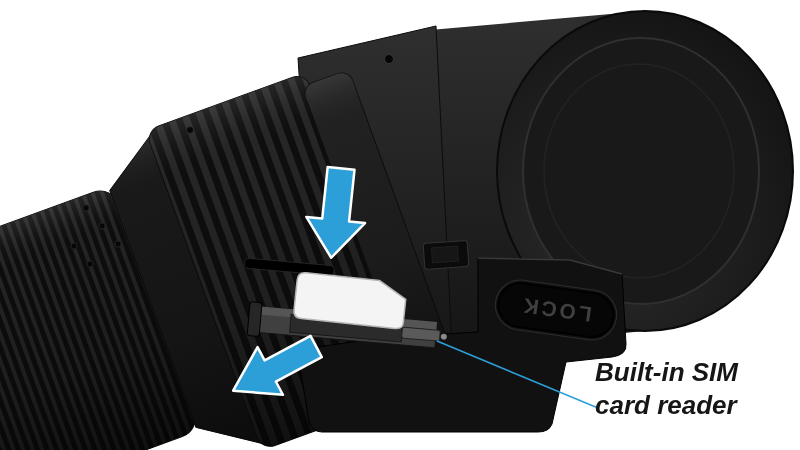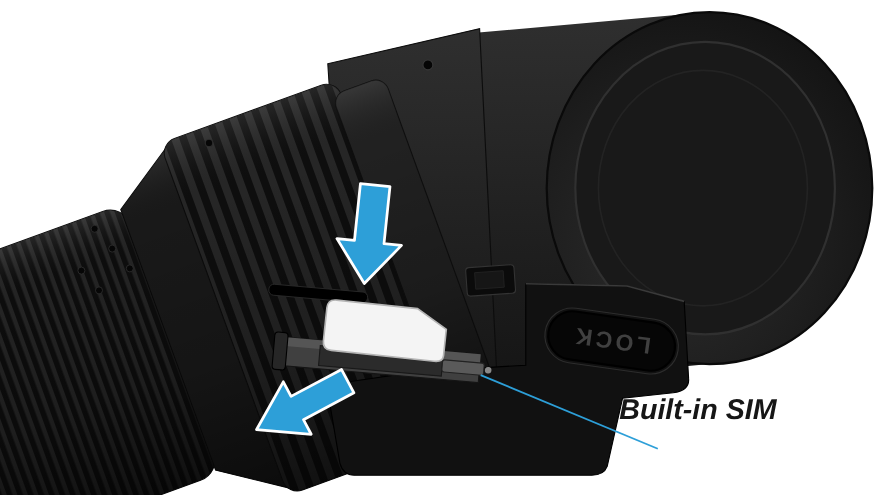--- a/index.html
+++ b/index.html
@@ -1,19 +1,19 @@
 <!DOCTYPE html>
 <html><head>
 <meta charset="utf-8">
 <style>
   html,body{margin:0;padding:0;background:#ffffff;}
   .stage{position:relative;width:800px;height:450px;background:#ffffff;overflow:hidden;
          font-family:"Liberation Sans",sans-serif;}
   .stage svg{position:absolute;left:0;top:0;}
-  .callout-text{position:absolute;left:563px;top:356px;font-style:italic;font-weight:bold;
+  .callout-text{position:absolute;left:595px;top:356px;font-style:italic;font-weight:bold;
                 font-size:26px;line-height:1.25;color:#161616;white-space:nowrap;}
 </style>
 </head>
 <body>
 
 <div class="stage">
 
 <svg width="800" height="450" viewBox="0 0 800 450">
   <defs>
     <pattern id="ribsCoarse" width="14" height="20" patternUnits="userSpaceOnUse">
@@ -107,15 +107,16 @@
 
   <g transform="rotate(-28 272 370)">
     <polygon points="322,358 322,382 270,382 270,397 228,370 270,343 270,358" stroke="#ffffff" stroke-width="2.5" stroke-linejoin="round" fill="#2D9FD8"></polygon>
   </g>
 
   <line x1="598" y1="408" x2="437" y2="341" stroke-width="1.6" stroke="#2D9FD8"></line>
 </svg>
 
 <div class="callout-text">
   <div>Built-in SIM</div>
+  <div>card reader</div>
 </div>
 
 </div>
 
 </body></html>

